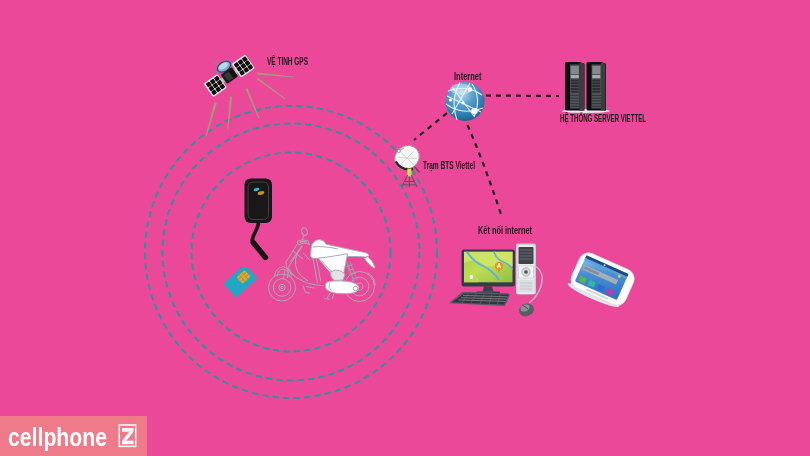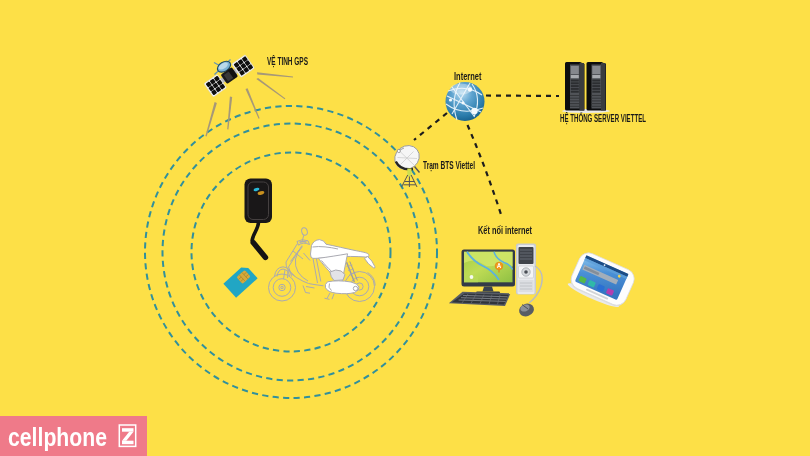--- a/index.html
+++ b/index.html
@@ -1,17 +1,17 @@
 <!DOCTYPE html>
 <html><head>
 <meta charset="utf-8">
 <style>
   html,body{margin:0;padding:0;}
   body{width:810px;height:456px;background:#fff;overflow:hidden;font-family:"Liberation Sans",sans-serif;}
-  .stage{position:relative;width:810px;height:456px;background:#fde047;}
+  .stage{position:relative;width:810px;height:456px;background:#ec4899;}
 </style>
 </head>
 <body>
 <div class="stage">
 <svg width="810" height="456" viewBox="0 0 810 456">
   <defs>
     <radialGradient id="globeG" cx="42%" cy="30%" r="75%">
       <stop offset="0%" stop-color="#b8dcf0"></stop>
       <stop offset="35%" stop-color="#5ea3cf"></stop>
       <stop offset="75%" stop-color="#2b7cab"></stop>

